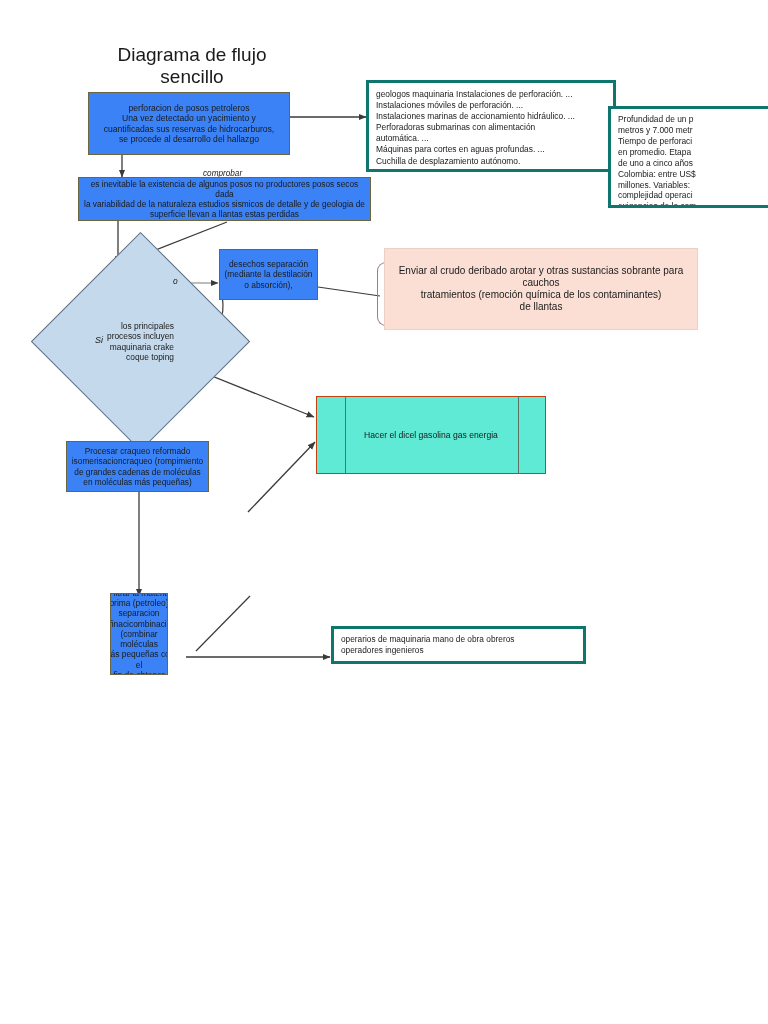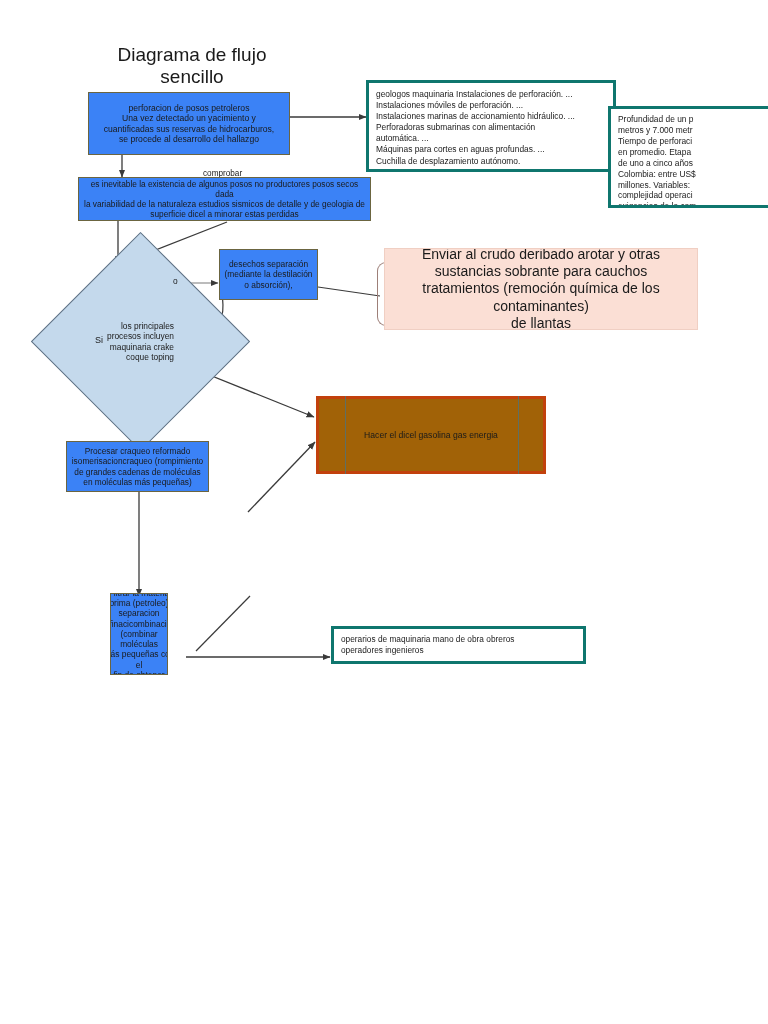--- a/index.html
+++ b/index.html
@@ -38,22 +38,22 @@
     border: 3px solid #0f766e;
     justify-content: flex-start;
     text-align: left;
     align-items: flex-start;
   }
   .box-pink {
     background: #fbdfd5;
     border: 1px solid #f0cfc3;
   }
   .box-green {
-    background: #a16207;
-    border: 3px solid #c2410c;
+    background: #5eead4;
+    border: 1px solid #c2410c;
   }
   .diamond-wrap {
     position: absolute;
   }
   .diamond-shape {
     position: absolute;
     left: 0; top: 0;
     width: 100%; height: 100%;
     background: #c4d9ec;
     border: 1px solid #5d6f80;
@@ -68,20 +68,21 @@
     justify-content: center;
     text-align: right;
     white-space: pre-line;
     line-height: 1.25;
     color: #1a1a1a;
   }
   .edge-label {
     position: absolute;
     color: #1a1a1a;
     white-space: nowrap;
+    font-style: italic;
   }
   .title {
     position: absolute;
     color: #1a1a1a;
     white-space: pre-line;
     line-height: 1.18;
   }
   svg.lines {
     position: absolute;
     left: 0; top: 0;
@@ -163,41 +164,41 @@
 de uno a cinco años
 Colombia: entre US$
 millones. Variables:
 complejidad operaci
 exigencias de la com</div>
 
   <div class="edge-label" style="left:203px; top:169px; font-size:8.2px;">comprobar</div>
 
   <div class="node box-yellow" style="left:78px; top:177px; width:293px; height:44px; font-size:8.3px; padding:1px 3px;">es inevitable la existencia de algunos posos no productores posos secos dada
 la variabilidad de la naturaleza estudios sismicos de detalle y de geologia de
-superficie dicel a minorar estas perdidas</div>
+superficie llevan a llantas estas perdidas</div>
 
   <div class="node box-yellow" style="left:219px; top:249px; width:99px; height:51px; font-size:8.4px; padding:2px 3px;">desechos separación
 (mediante la destilación
 o absorción),</div>
 
   <div class="diamond-wrap" style="left:63px; top:264px; width:155px; height:155px;">
     <div class="diamond-shape"></div>
     <div class="diamond-label" style="font-size:8.4px;">los principales
 procesos incluyen
 maquinaria crake
 coque toping</div>
   </div>
 
   <div class="edge-label" style="left:95px; top:335px; font-size:9px;">Si</div>
 
   <div class="edge-label" style="left:173px; top:276px; font-size:8.4px;">o</div>
 
   <div class="brace" style="left:377px; top:262px; width:11px; height:64px;"></div>
 
-  <div class="node box-pink" style="left:384px; top:248px; width:314px; height:82px; font-size:14px; padding:2px 8px;">Enviar al crudo deribado arotar y otras sustancias sobrante para cauchos
+  <div class="node box-pink" style="left:384px; top:248px; width:314px; height:82px; font-size:10px; padding:2px 8px;">Enviar al crudo deribado arotar y otras sustancias sobrante para cauchos
 tratamientos (remoción química de los contaminantes)
 de llantas</div>
 
   <div class="node box-green" style="left:316px; top:396px; width:230px; height:78px; font-size:8.6px;">Hacer el dicel gasolina gas  energia</div>
   <div class="green-div" style="left:345px; top:396px; height:78px;"></div>
   <div class="green-div" style="left:518px; top:396px; height:78px;"></div>
 
   <div class="node box-yellow" style="left:66px; top:441px; width:143px; height:51px; font-size:8.3px; padding:1px 3px;">Procesar craqueo reformado
 isomerisacioncraqueo (rompimiento
 de grandes cadenas de moléculas

